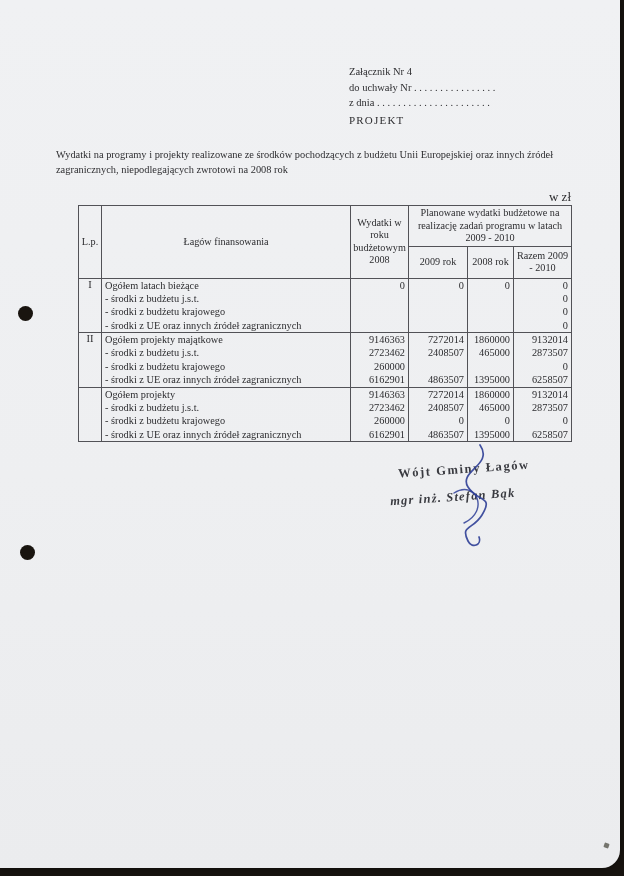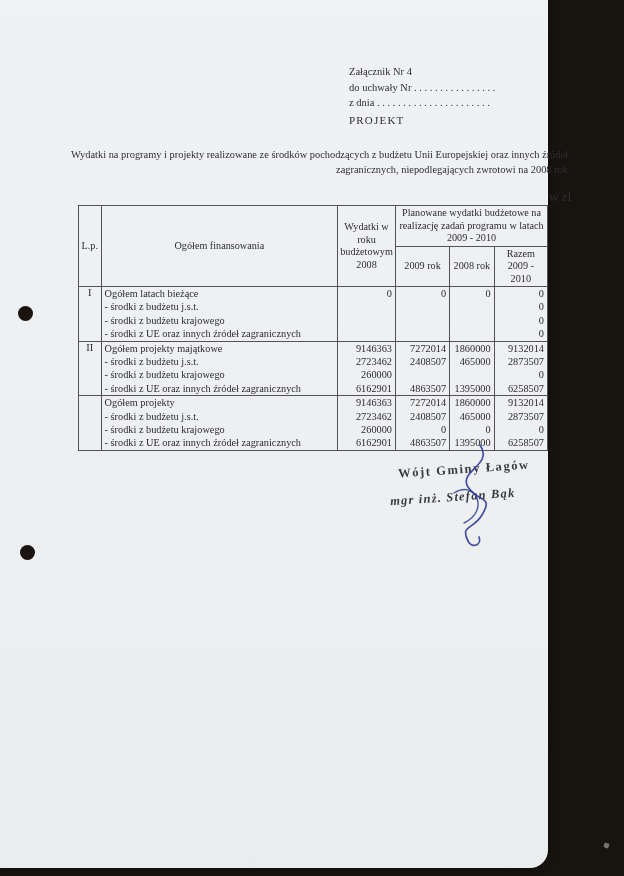--- a/index.html
+++ b/index.html
@@ -6,31 +6,31 @@
   body{
     width:624px;height:876px;
     background:#17130f;
     position:relative;
     overflow:hidden;
     font-family:"Liberation Serif", serif;
     color:#2e2e31;
   }
   .paper{
     position:absolute;left:0;top:0;
-    width:548px;height:868px;
+    width:620px;height:868px;
     background:linear-gradient(180deg,#f0f1f3 0%,#eeeff1 55%,#ebecee 100%);
     border-bottom-right-radius:18px;
     box-shadow:0 0 6px rgba(0,0,0,.45);
   }
   .hole{position:absolute;background:#19140f;border-radius:50%;width:15px;height:15px;}
   .hole1{left:18px;top:306px;}
   .hole2{left:20px;top:545px;}
   .hdrblock{position:absolute;left:349px;top:64px;font-size:10.5px;line-height:15.5px;white-space:nowrap;}
   .projekt{position:absolute;left:349px;top:114px;width:196px;text-align:left;font-size:11px;letter-spacing:1.2px;}
-  .title{position:absolute;left:56px;top:147px;width:512px;text-align:right;font-size:10.4px;line-height:15px;}
+  .title{position:absolute;left:56px;top:147px;width:512px;text-align:left;font-size:10.4px;line-height:15px;}
   .wzl{position:absolute;left:78px;top:189px;width:493px;text-align:right;font-size:13px;}
   table.tbl{
     position:absolute;left:78px;top:205px;
     border-collapse:collapse;table-layout:fixed;
     font-size:10.3px;color:#2c2c2f;
   }
   table.tbl th,table.tbl td{
     border:1px solid #525257;
     padding:0;vertical-align:top;
     font-weight:normal;
@@ -84,21 +84,21 @@
       <col style="width:23px">
         <col style="width:249px">
         <col style="width:58px">
       <col style="width:59px">
         <col style="width:46px">
         <col style="width:58px">
     </colgroup>
     <thead>
       <tr class="hr1">
         <th rowspan="2">L.p.</th>
-        <th rowspan="2">Ogółem finansowania</th>
+        <th rowspan="2">Łagów finansowania</th>
         <th rowspan="2">Wydatki w roku budżetowym 2008</th>
         <th colspan="3">Planowane wydatki budżetowe na realizację zadań programu w latach 2009 - 2010</th>
       </tr>
       <tr class="hr2">
         <th>2009 rok</th>
         <th>2008 rok</th>
         <th>Razem 2009 - 2010</th>
       </tr>
     </thead>
     <tbody>

